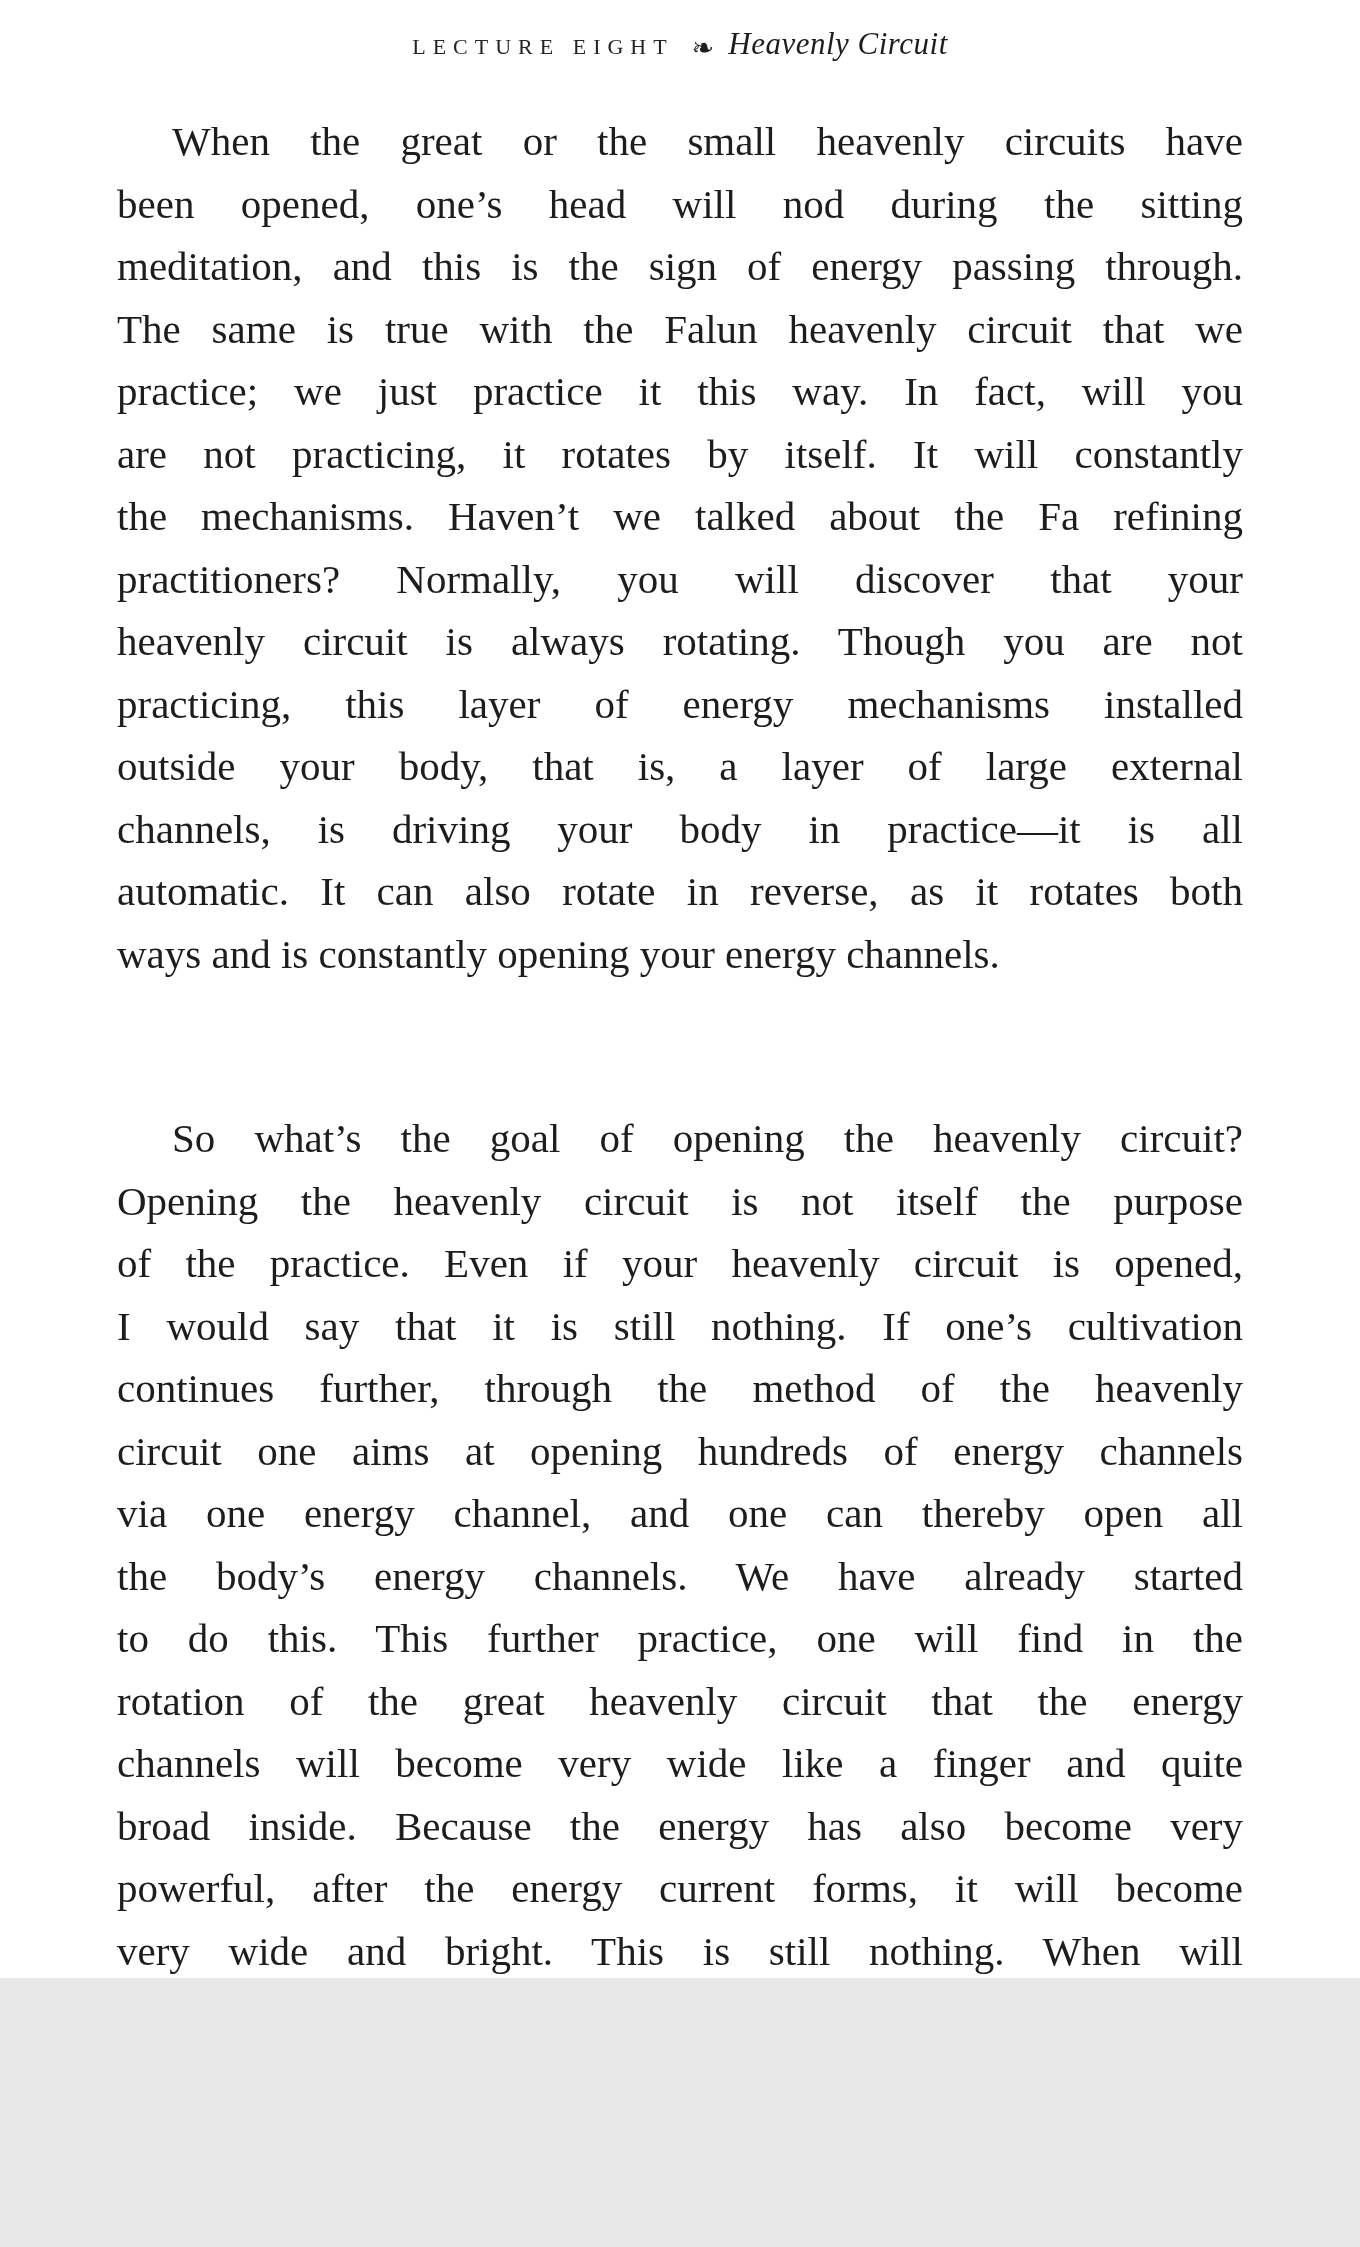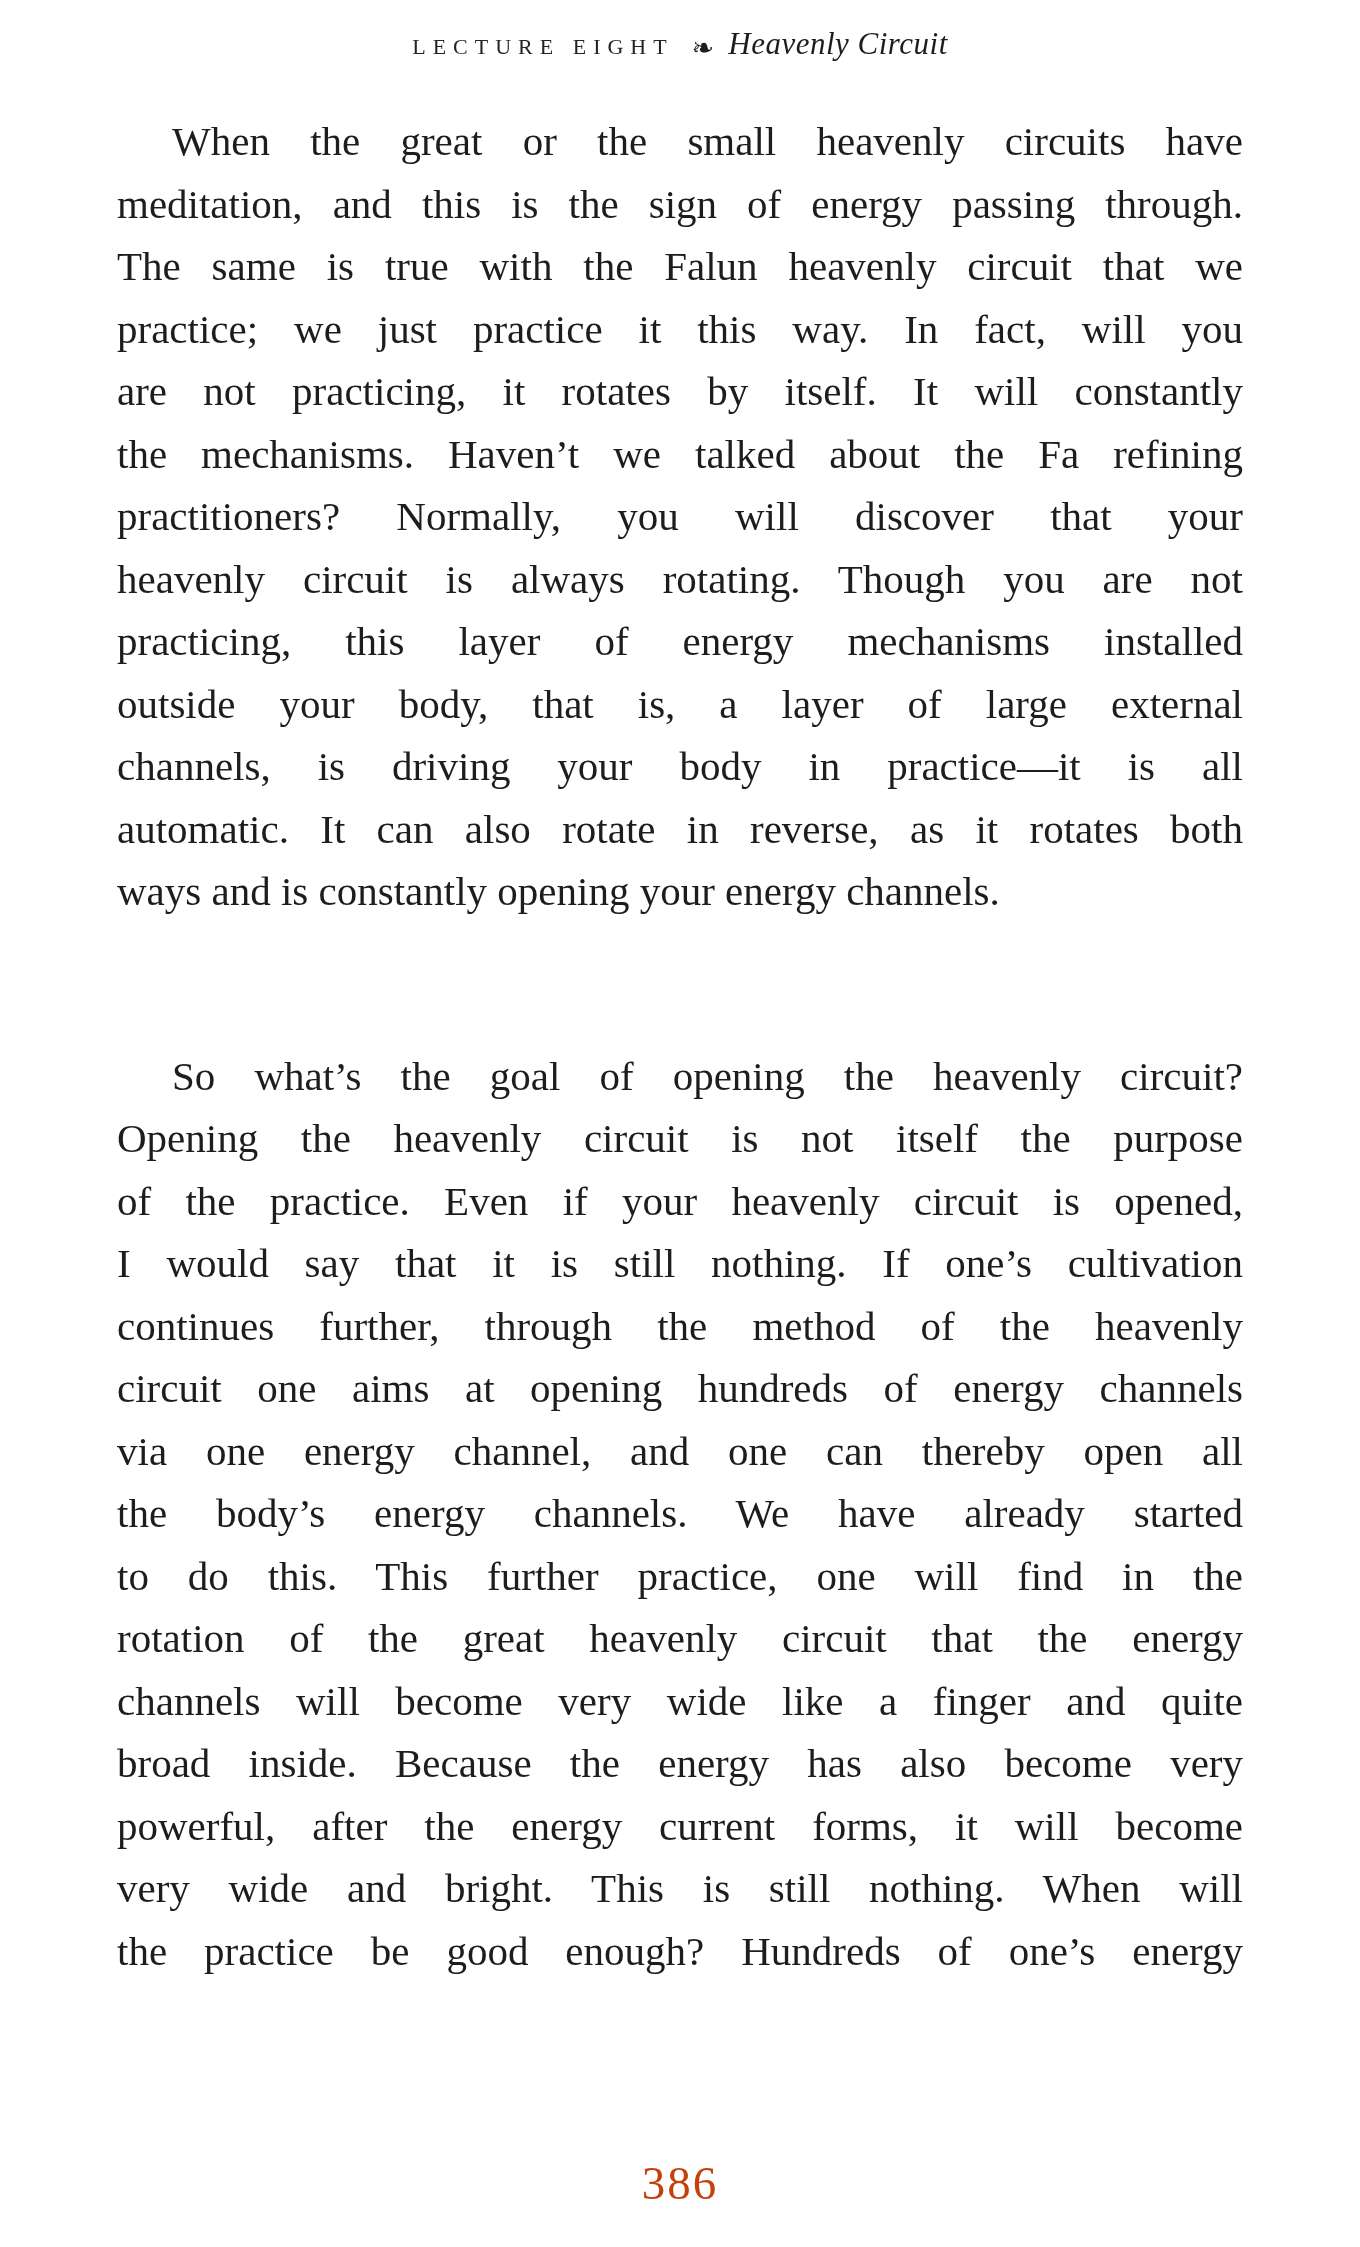--- a/index.html
+++ b/index.html
@@ -1,20 +1,20 @@
 <!DOCTYPE html>
 <html><head>
 <meta charset="utf-8">
 <style>
   * { margin: 0; padding: 0; box-sizing: border-box; }
   html, body { background: #e8e8e8; }
   .page {
     position: relative;
     width: 1360px;
-    height: 2247px;
+    height: 1978px;
     background: #ffffff;
     color: #1d1d1d;
     font-family: "Liberation Serif", "DejaVu Serif", serif;
     overflow: hidden;
   }
   
   .running-header {
     position: absolute;
     top: 26px;
     left: 0;
@@ -75,20 +75,21 @@
 <div class="page">
 
   <div class="running-header">
     <span class="lecture">LECTURE EIGHT</span><span class="fleuron">❧</span><span class="chapter">Heavenly Circuit</span>
   </div>
 
   <div class="body-text">
 
     <div>
       <div class="line first">When the great or the small heavenly circuits have</div>
+      <div class="line">been opened, one’s head will nod during the sitting</div>
       <div class="line">meditation, and this is the sign of energy passing through.</div>
       <div class="line">The same is true with the Falun heavenly circuit that we</div>
       <div class="line">practice; we just practice it this way. In fact, will you</div>
       <div class="line">are not practicing, it rotates by itself. It will constantly</div>
       <div class="line">the mechanisms. Haven’t we talked about the Fa refining</div>
       <div class="line">practitioners? Normally, you will discover that your</div>
       <div class="line">heavenly circuit is always rotating. Though you are not</div>
       <div class="line">practicing, this layer of energy mechanisms installed</div>
       <div class="line">outside your body, that is, a layer of large external</div>
       <div class="line">channels, is driving your body in practice—it is all</div>

